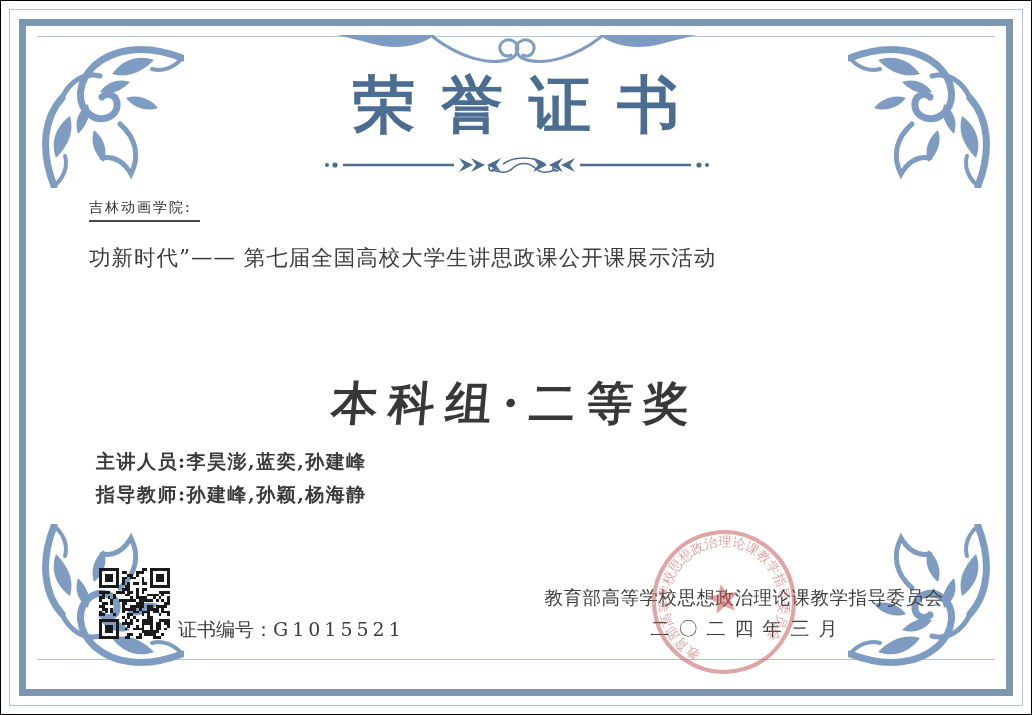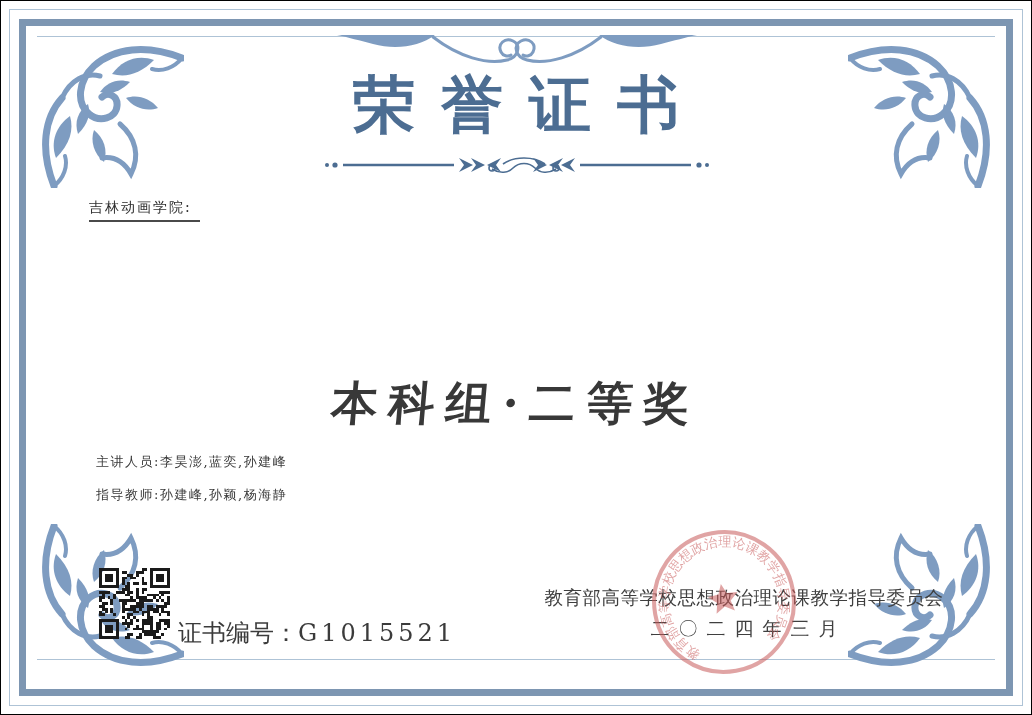--- a/index.html
+++ b/index.html
@@ -32,22 +32,22 @@
     border-bottom:2px solid #4a4a4a;padding:0 8px 3px 0;letter-spacing:2px;
   }
   .body-text{position:absolute;left:88px;top:238px;width:864px;font-size:21.5px;line-height:38.5px;color:#3d3d3d;letter-spacing:1px;}
   .body-line1{text-indent:32px;}
   .work-title{border-bottom:2px solid #9a9a9a;padding-bottom:1px;}
   .award{
     position:absolute;left:0;top:372px;width:100%;text-align:center;
     font-size:46px;font-weight:700;color:#383838;letter-spacing:11px;
     transform:skewX(-5deg);
   }
-  .people{position:absolute;left:95px;top:444px;font-size:13px;line-height:33px;color:#3a3a3a;letter-spacing:1.5px;}
-  .certno{position:absolute;left:177px;top:616px;font-size:24px;color:#3b3b3b;}
+  .people{position:absolute;left:95px;top:444px;font-size:19px;line-height:33px;color:#3a3a3a;letter-spacing:1.5px;font-weight:bold;}
+  .certno{position:absolute;left:177px;top:616px;font-size:19px;color:#3b3b3b;}
   .certno .num{letter-spacing:4px;}
   .qr{position:absolute;left:98px;top:567px;width:71px;height:71px;}
   .issuer-block{position:absolute;left:538px;top:584px;width:410px;text-align:center;color:#3f3f3f;}
   .issuer-line{font-size:18.5px;letter-spacing:0.5px;}
   .date-line{font-size:19px;letter-spacing:9px;margin-top:6px;padding-left:9px;}
   .seal{position:absolute;left:642px;top:520px;width:162px;height:162px;pointer-events:none;}
 </style>
 </head>
 <body>
 
@@ -118,20 +118,21 @@
       <path d="M181,10 C192,2 212,2 223,10"></path>
       <circle cx="170" cy="14" r="3"></circle>
       <circle cx="234" cy="14" r="3"></circle>
     </g>
     <use href="#halfDiv" transform="translate(390,0) scale(-1,1)"></use>
   </svg>
 
   <div class="recipient">吉林动画学院:</div>
 
   <div class="body-text">
+    <div>功新时代”—— 第七届全国高校大学生讲思政课公开课展示活动</div>
   </div>
 
   <div class="award">本科组·二等奖</div>
 
   <div class="people">
     <div><span>主讲人员:</span><span>李昊澎,蓝奕,孙建峰</span></div>
     <div><span>指导教师:</span><span>孙建峰,孙颖,杨海静</span></div>
   </div>
 
   <svg id="qr" class="qr" viewBox="0 0 25 25" shape-rendering="crispEdges">

